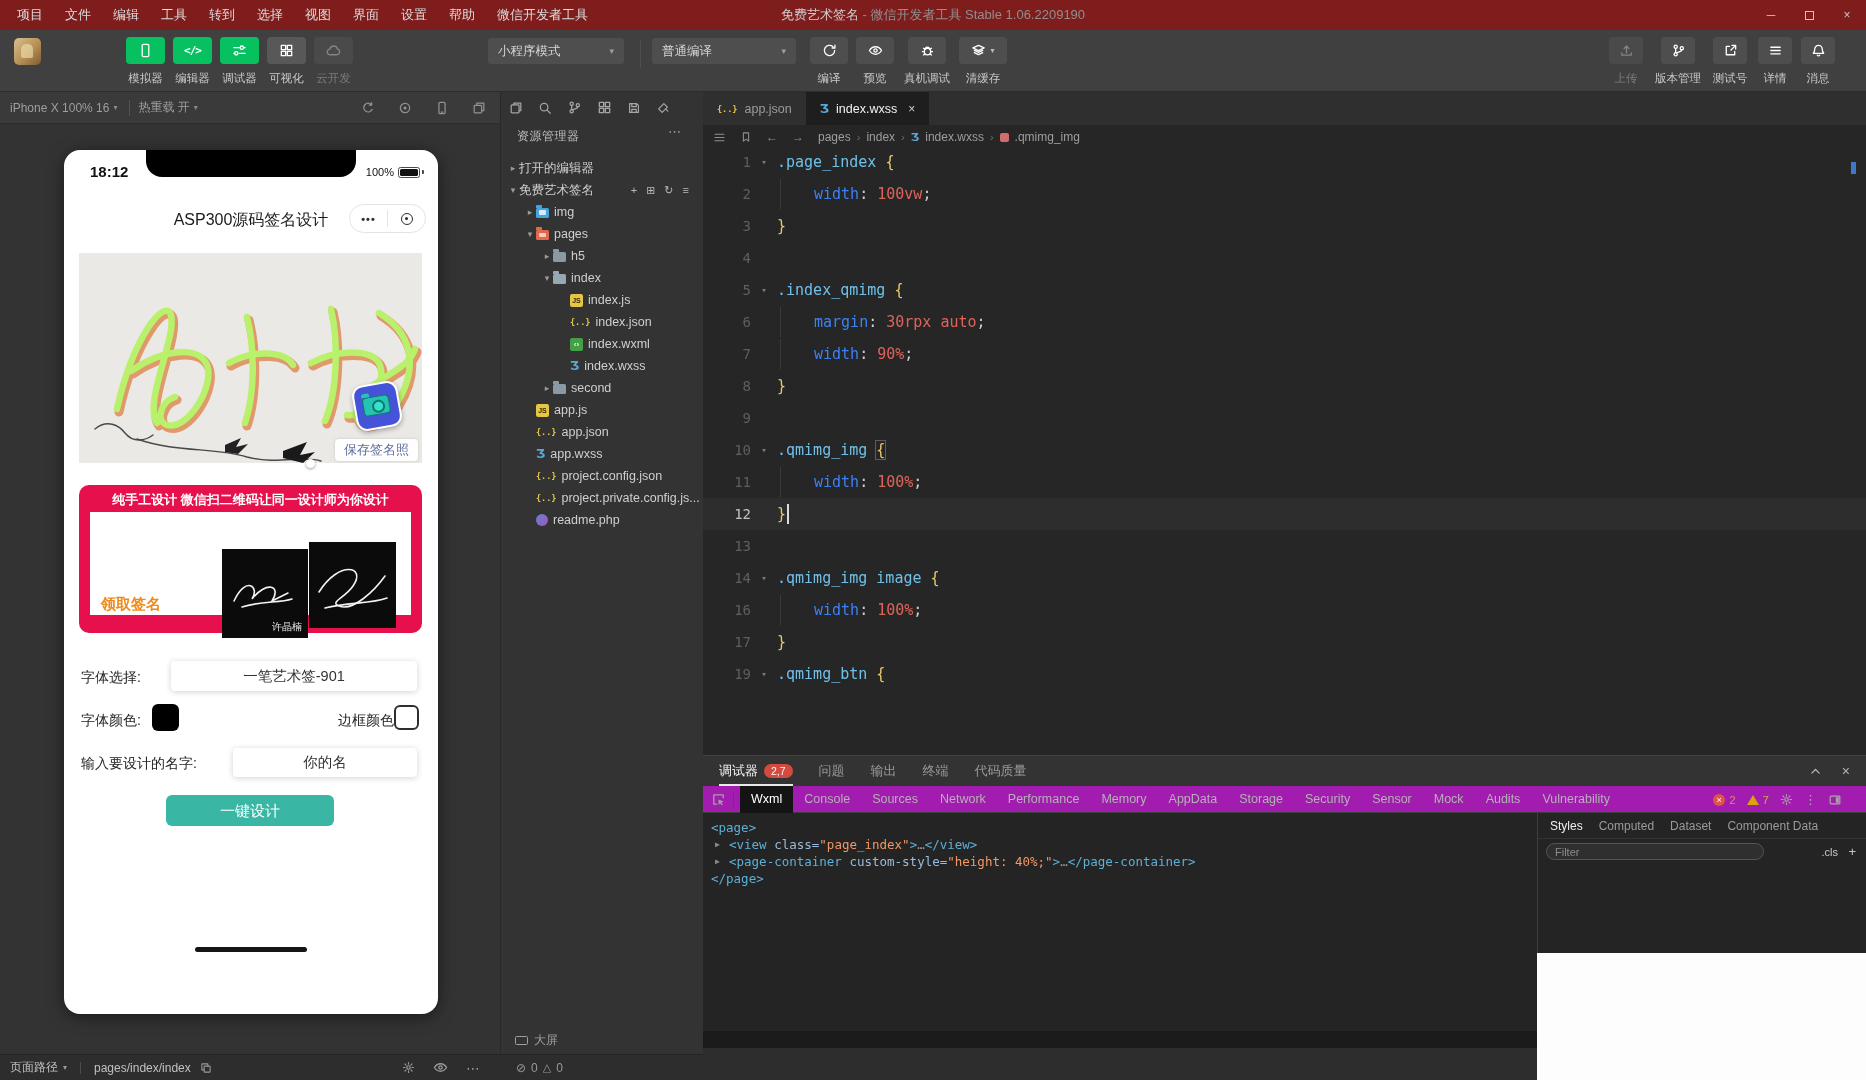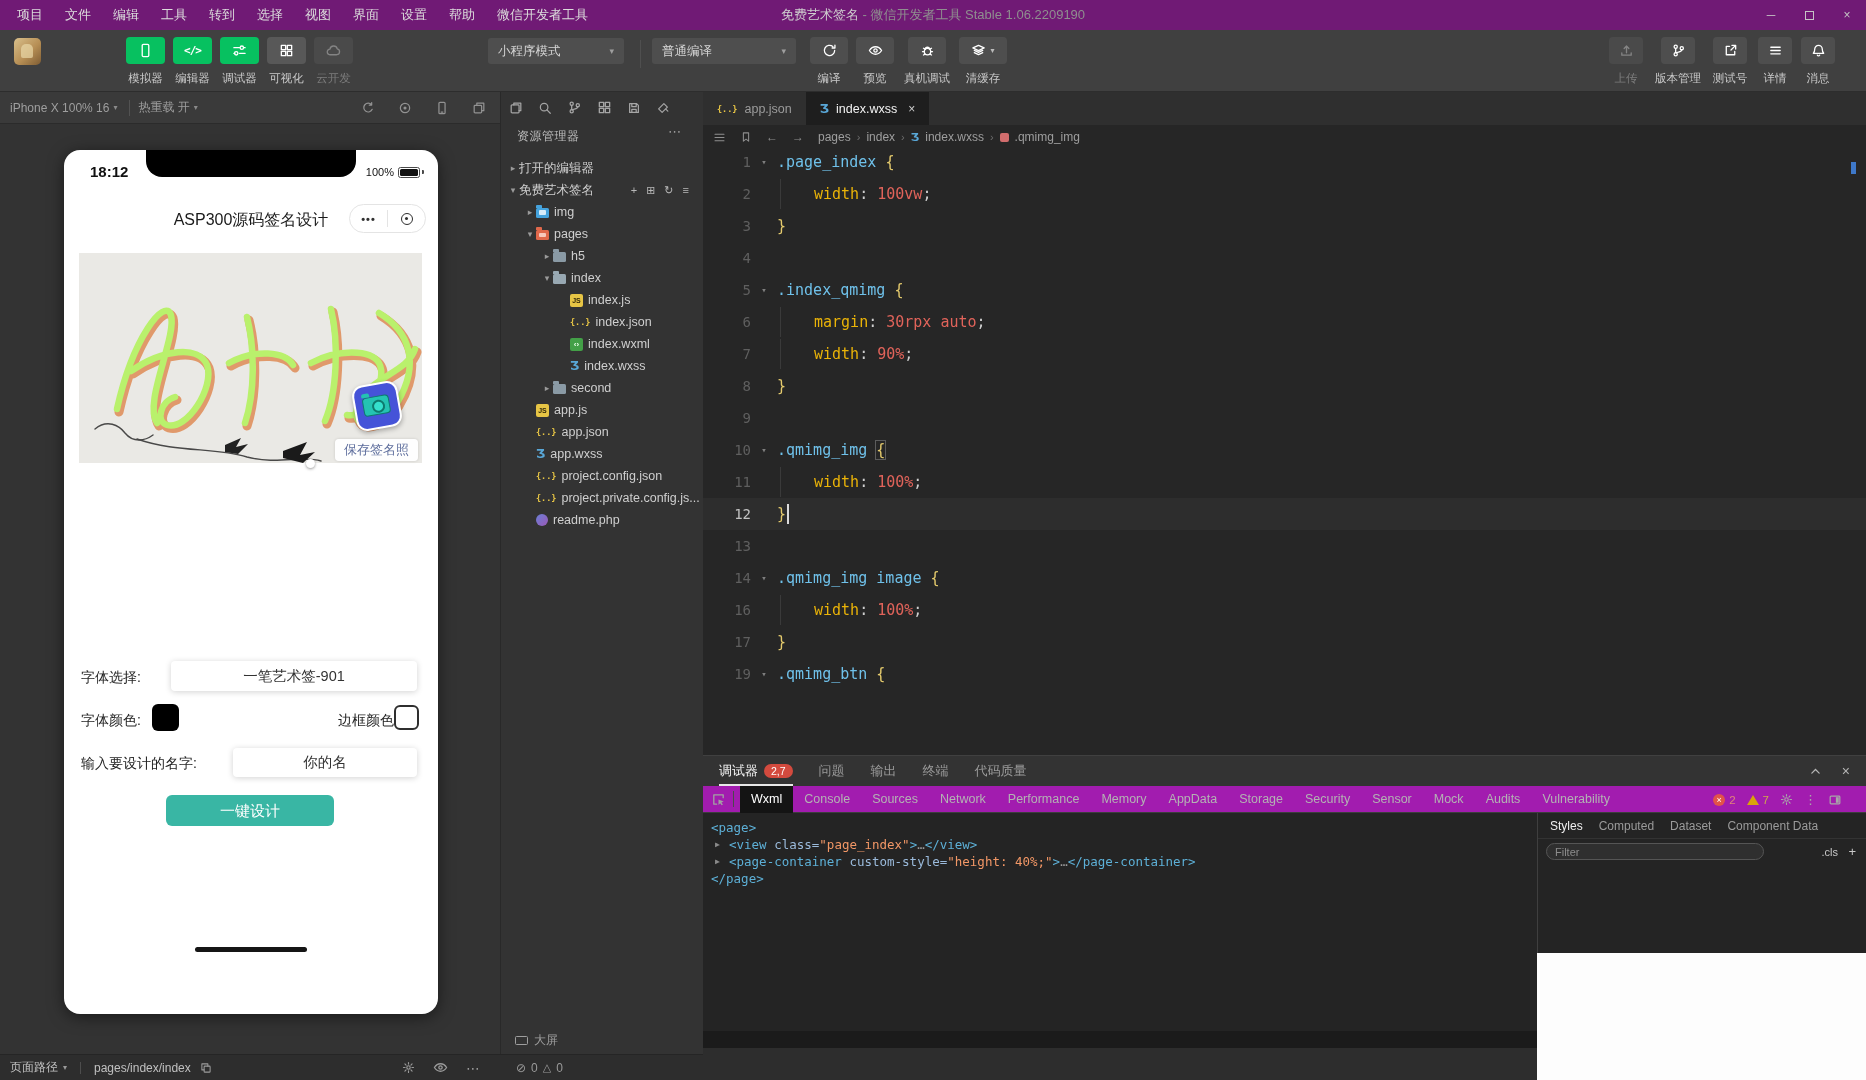--- a/index.html
+++ b/index.html
@@ -2,21 +2,21 @@
 <html><head>
 <meta charset="utf-8">
 <style>
   * { margin:0; padding:0; box-sizing:border-box; }
   html,body { width:1866px; height:1080px; background:#333; overflow:hidden;
     font-family:"Liberation Sans","DejaVu Sans",sans-serif; }
   #app { position:relative; width:1866px; height:1080px; background:#333; }
   svg { display:block; }
 
   
-  #titlebar { position:absolute; left:0; top:0; width:1866px; height:30px; background:#701a75; }
+  #titlebar { position:absolute; left:0; top:0; width:1866px; height:30px; background:#7f1d1d; }
   #menubar { position:absolute; left:6px; top:0; height:30px; display:flex; align-items:center; }
   .menu-item { color:#dcdcdc; font-size:13px; padding:0 11px; line-height:30px; cursor:default; }
   #win-title { position:absolute; left:0; right:0; top:0; text-align:center; line-height:30px; font-size:13px; }
   #win-title .t1 { color:#cfcfcf; }
   #win-title .t2 { color:#8f8f8f; }
   #win-controls { position:absolute; right:0; top:0; height:30px; display:flex; }
   .wc { width:38px; height:30px; display:flex; align-items:center; justify-content:center; color:#c5c5c5; font-size:12px; }
   .wc .sq { width:9px; height:9px; border:1px solid #c5c5c5; }
 
   
@@ -133,21 +133,21 @@
   #code { position:absolute; left:0; top:54px; width:100%; }
   .cline { position:relative; height:32px; display:flex; align-items:center;
     font-family:"DejaVu Sans Mono","Liberation Mono",monospace; font-size:15px; }
   .cline .num { width:48px; text-align:right; color:#5f5f5f; font-size:14px; flex:none; }
   .cline .fold { width:26px; text-align:center; color:#7e7e7e; font-size:9px; flex:none; }
   .cline .ctext { position:relative; white-space:pre; }
   .cline.indented .ctext { padding-left:37px; }
   .cline.indented .ctext::before { content:""; position:absolute; left:3px; top:-6px; bottom:-6px; width:1px; background:#3a3a3a; }
   .cline.current { background:#2d2d2d; }
   .cline.current .num { color:#c2c2c2; }
-  .t-sel{color:#6fc1ea} .t-br{color:#e5cb6d} .t-prop{color:#eab308} .t-pun{color:#cfcfcf} .t-val{color:#e0635a} .t-pl{color:#d4d4d4}
+  .t-sel{color:#6fc1ea} .t-br{color:#e5cb6d} .t-prop{color:#3b82f6} .t-pun{color:#cfcfcf} .t-val{color:#e0635a} .t-pl{color:#d4d4d4}
   .brace-box { outline:1px solid #5c5c5c; outline-offset:0px; }
   .cursor { display:inline-block; width:2px; height:20px; background:#dcdcdc; vertical-align:middle; margin-left:1px; }
   #ruler-marker { position:absolute; right:10px; top:70px; width:5px; height:12px; background:#3e78c9; }
 
   
   #debug { position:absolute; left:703px; top:755px; width:1163px; height:325px; background:#333; border-top:1px solid #404040; }
   #dbg-row1 { position:absolute; left:0; top:0; width:100%; height:30px; display:flex; align-items:center; padding-left:16px; gap:26px; }
   .dtab1 { font-size:13px; color:#9a9a9a; height:30px; display:flex; align-items:center; gap:6px; position:relative; }
   .dtab1.active { color:#f5f5f5; }
   .dtab1.active::after { content:""; position:absolute; left:0; right:0; bottom:0; height:2px; background:#e8e8e8; }
@@ -466,20 +466,43 @@
             <path d="M204 198 l24 -9 l-7 13 l15 -3 l-12 11 l-20 -5 z" fill="#1a1a1a"></path>
           </g>
         </svg>
         <div id="sticker">
             <div class="cam"></div>
           </div>
         <div id="save-pill">保存签名照</div>
         <div id="img-handle"></div>
       </div>
 
+      <div id="banner">
+        <div id="banner-head">纯手工设计 微信扫二维码让同一设计师为你设计</div>
+        <div id="banner-box">
+          <div class="thumb" id="thumb1">
+            <svg width="86" height="89" viewBox="0 0 86 89">
+                <g fill="none" stroke="#f2f2f2" stroke-width="1.6" stroke-linecap="round">
+              <path d="M12 52 C24 26 38 38 30 50 C44 32 60 36 50 52 L66 44"></path>
+              <path d="M20 58 C38 52 58 54 70 50"></path>
+                </g>
+              </svg>
+            <span class="cap">许晶楠</span>
+          </div>
+          <div class="thumb" id="thumb2">
+            <svg width="87" height="86" viewBox="0 0 87 86">
+                <g fill="none" stroke="#f2f2f2" stroke-width="1.6" stroke-linecap="round">
+              <path d="M10 50 C30 18 58 24 44 44 C36 56 20 60 30 64 C44 70 66 48 76 34"></path>
+              <path d="M16 66 C40 60 62 62 78 56"></path>
+                </g>
+              </svg>
+          </div>
+        </div>
+        <div id="banner-cta">领取签名</div>
+      </div>
 
       <div class="p-label" style="left:17px; top:519px;">字体选择:</div>
       <div class="p-input" style="left:107px; top:511px; width:246px; height:30px; line-height:30px;">一笔艺术签-901</div>
 
       <div class="p-label" style="left:17px; top:562px;">字体颜色:</div>
       <div id="swatch-black"></div>
       <div class="p-label" style="left:274px; top:562px;">边框颜色:</div>
       <div id="swatch-white"></div>
 
       <div class="p-label" style="left:17px; top:605px;">输入要设计的名字:</div>

